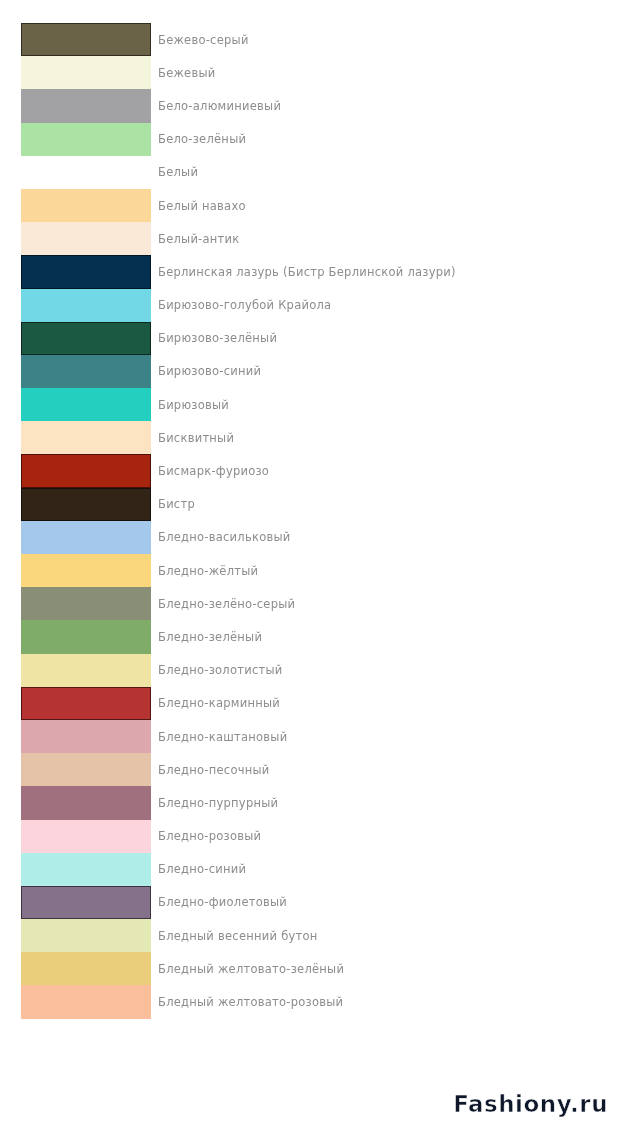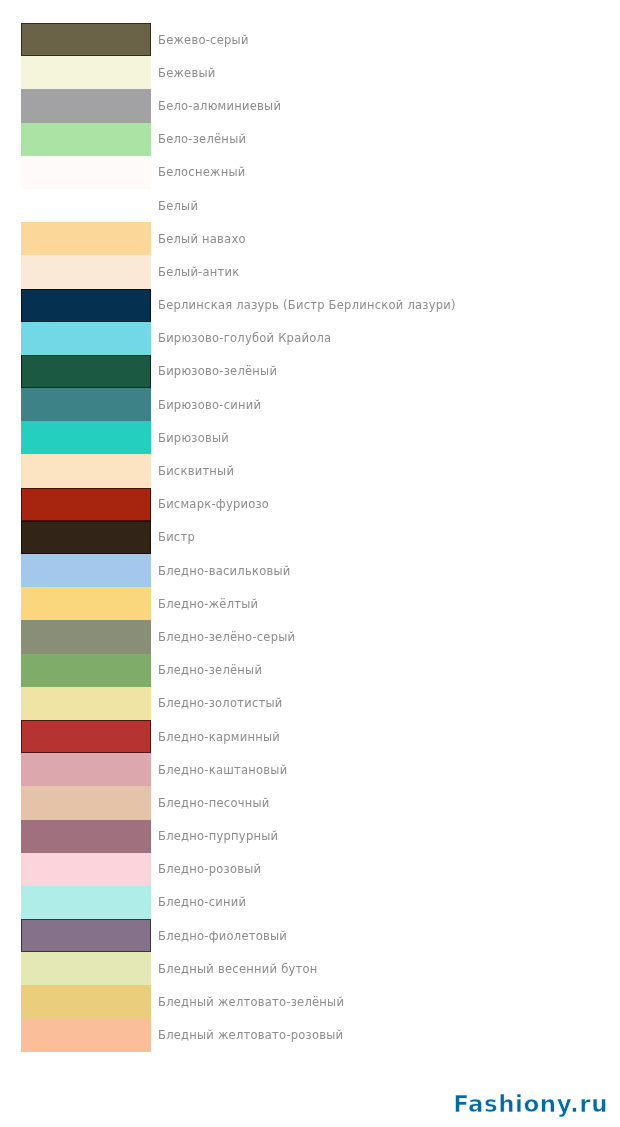--- a/index.html
+++ b/index.html
@@ -56,21 +56,21 @@
   }
 
   #watermark {
     position: absolute;
     right: 12px;
     bottom: 10px;
     font-family: "DejaVu Sans", sans-serif;
     font-size: 23px;
     font-weight: bold;
     letter-spacing: 0.5px;
-    color: #0369a1;
+    color: #0f172a;
     -webkit-text-stroke: 0.6px #ffffff;
     text-shadow:
        1.4px 0 0 #ffffff,
       -1.4px 0 0 #ffffff,
        0  1.4px 0 #ffffff,
        0 -1.4px 0 #ffffff,
        1px 1px 0 #ffffff,
       -1px 1px 0 #ffffff,
        1px -1px 0 #ffffff,
       -1px -1px 0 #ffffff;
@@ -90,24 +90,20 @@
     </div>
     <div class="color-row">
       <div class="swatch" style="background-color: rgb(162, 161, 164);"></div>
       <div class="color-label">Бело-алюминиевый</div>
     </div>
     <div class="color-row">
       <div class="swatch" style="background-color: rgb(171, 227, 164);"></div>
       <div class="color-label">Бело-зелёный</div>
     </div>
     <div class="color-row">
-      <div class="swatch" style="background-color: rgb(255, 250, 250);"></div>
-      <div class="color-label">Белоснежный</div>
-    </div>
-    <div class="color-row">
       <div class="swatch" style="background-color: rgb(255, 255, 255);"></div>
       <div class="color-label">Белый</div>
     </div>
     <div class="color-row">
       <div class="swatch" style="background-color: rgb(252, 215, 154);"></div>
       <div class="color-label">Белый навахо</div>
     </div>
     <div class="color-row">
       <div class="swatch" style="background-color: rgb(251, 233, 216);"></div>
       <div class="color-label">Белый-антик</div>

